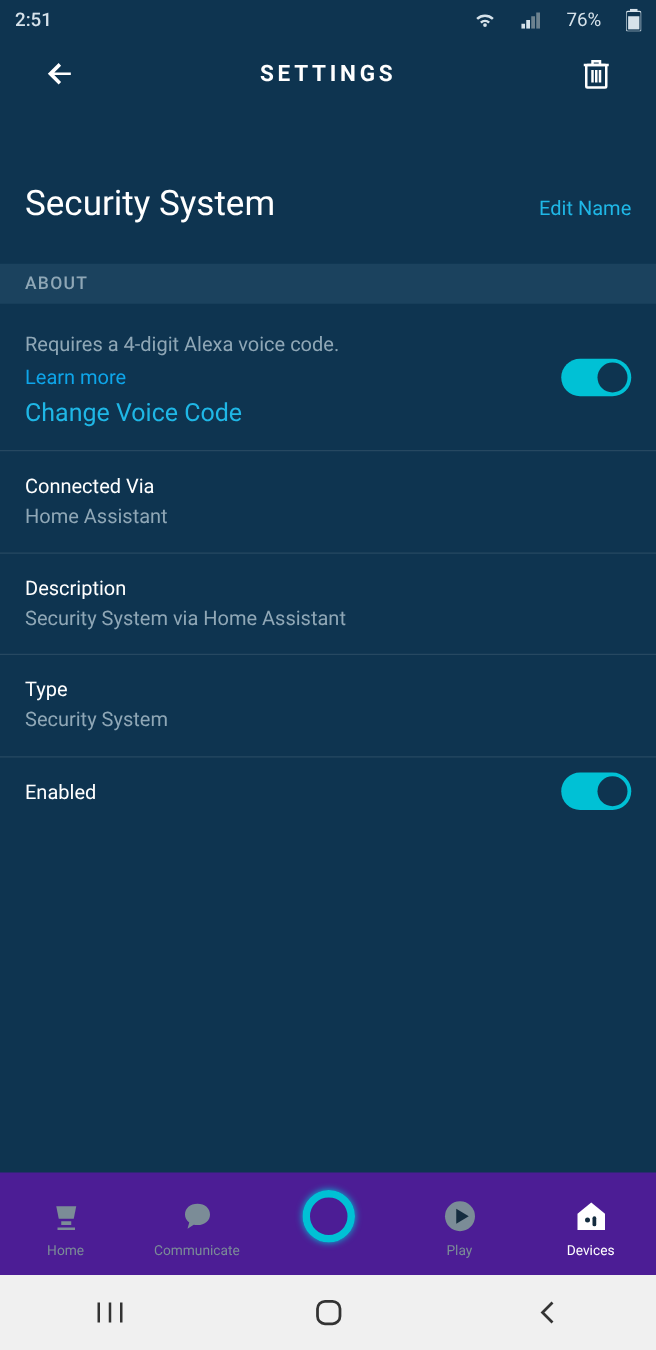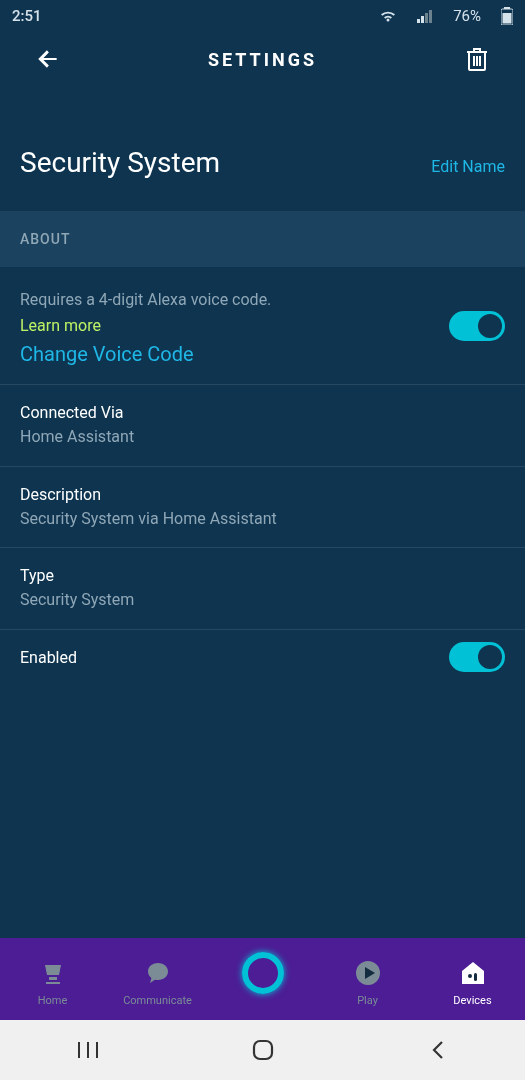--- a/index.html
+++ b/index.html
@@ -16,28 +16,28 @@
   .header { height: 54px; display: flex; align-items: center; justify-content: space-between; padding: 0 32px; }
   .header .title { flex: 1; text-align: center; font-size: 18px; font-weight: 700; letter-spacing: 3px; }
   .icon-btn { width: 32px; height: 32px; display: flex; align-items: center; justify-content: center; color: #fff; }
 
   
   .title-row { padding: 60px 20px 32px 20px; display: flex; align-items: baseline; justify-content: space-between; }
   .title-row h1 { font-size: 28px; font-weight: 400; }
   .edit-link { color: #1fb7e6; font-size: 16px; }
 
   
-  .section-header { background: #1b425e; color: #8fa7b6; font-size: 14px; font-weight: 500; letter-spacing: 1px; padding: 20px 20px; }
+  .section-header { background: #1b425e; color: #8fa7b6; font-size: 14px; font-weight: 500; letter-spacing: 1px; padding: 8px 20px; }
 
   
   .row { padding: 18px 20px; border-bottom: 1px solid rgba(255,255,255,0.1); position: relative; }
   .row:last-of-type { border-bottom: none; }
   .row .label { font-size: 16px; color: #fff; }
   .row .sub { font-size: 16px; color: #8fa7b6; margin-top: 4px; line-height: 1.35; }
-  .row .link { color: #bef264; font-size: 16px; display: inline-block; margin-top: 4px; }
+  .row .link { color: #0ea5e9; font-size: 16px; display: inline-block; margin-top: 4px; }
   .row .link2 { color: #1fb7e6; font-size: 20px; display: block; margin-top: 6px; }
 
   
   .toggle { position: absolute; right: 20px; top: 50%; transform: translateY(-50%); width: 56px; height: 30px; border-radius: 15px; background: #00c1d5; }
   .toggle .knob { position: absolute; top: 3px; right: 3px; width: 24px; height: 24px; border-radius: 50%; background: #0e3450; }
 
   
   .spacer { flex: 1; }
 
   

